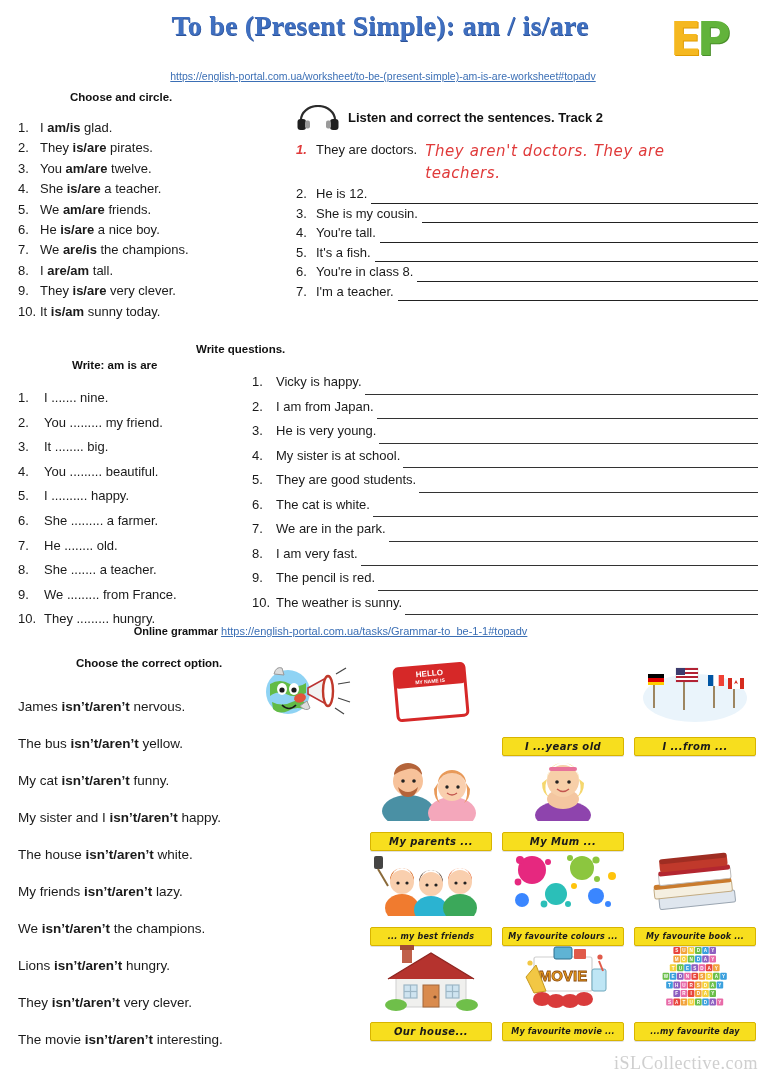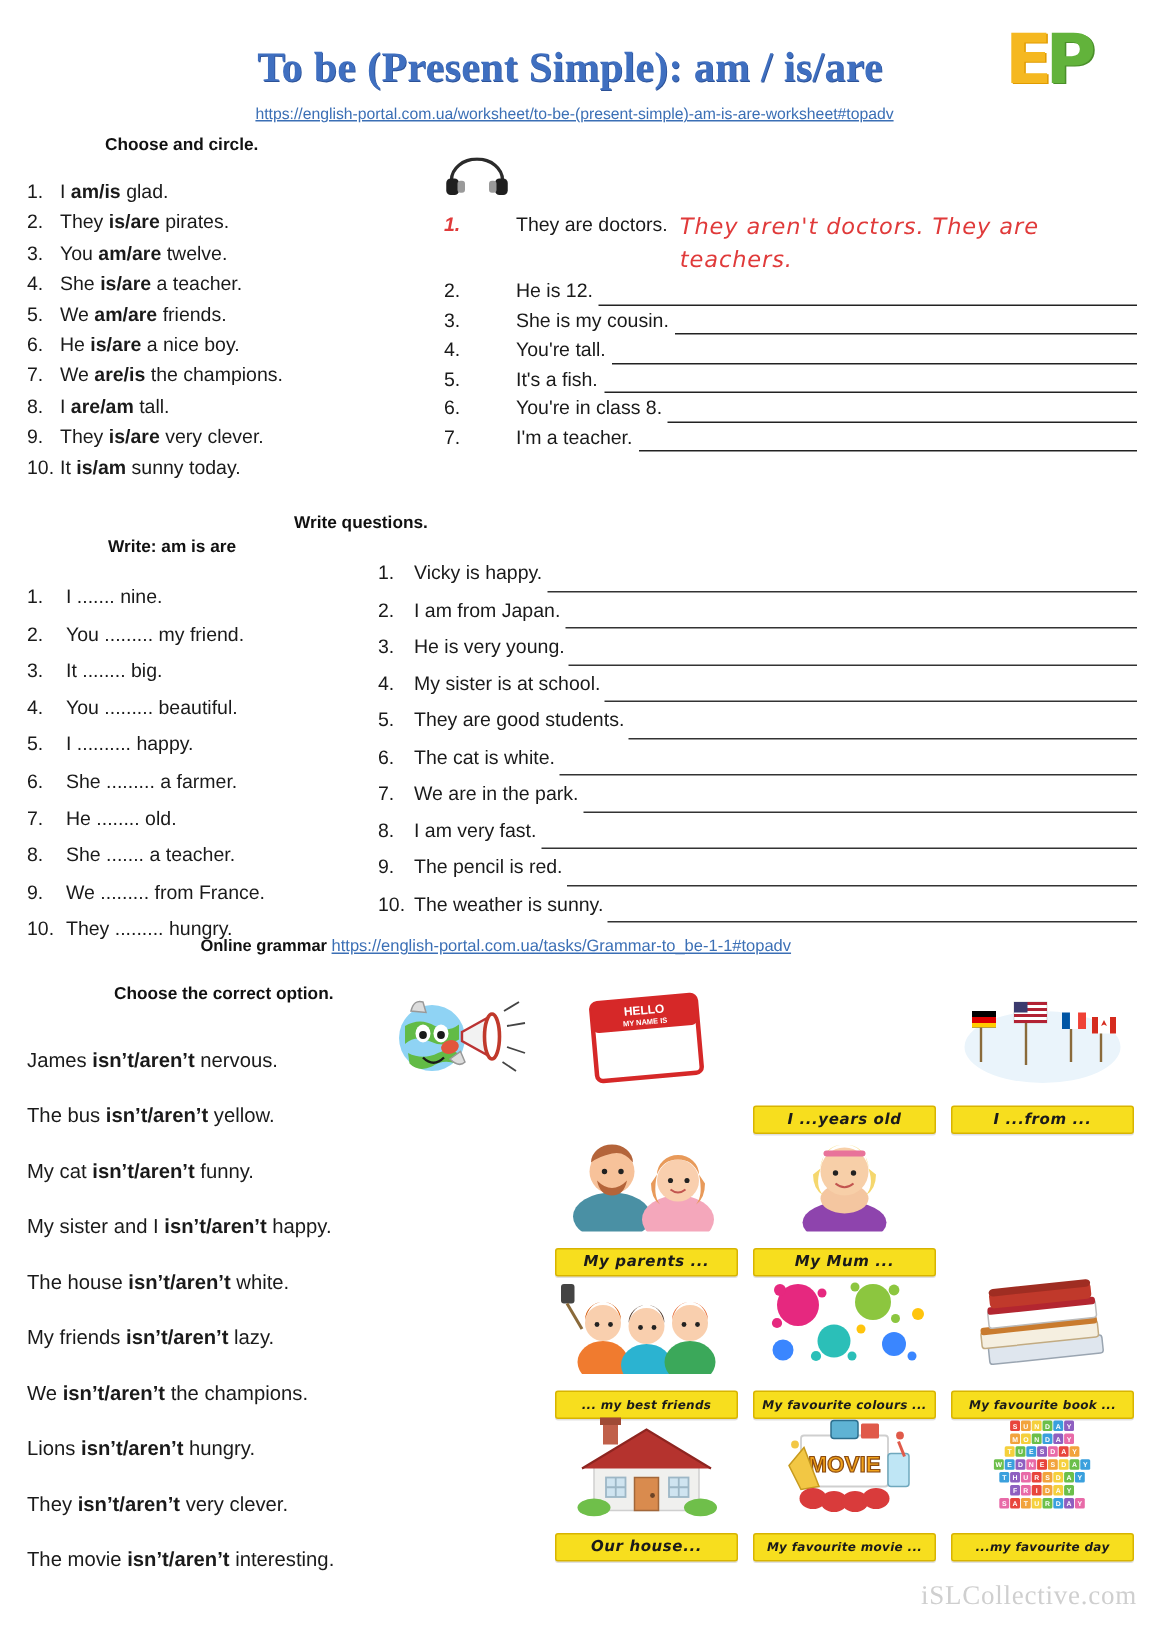--- a/index.html
+++ b/index.html
@@ -11,21 +11,21 @@
     font-family:"Liberation Sans", sans-serif;
     color:#1a1a1a;
     position:relative;
     overflow:hidden;
   }
   .page { position:relative; width:766px; height:1084px; }
 
   
   .title-row { position:absolute; top:8px; left:0; width:766px; height:60px; }
   .title {
-    position:absolute; left:110px; top:22px; width:540px;
+    position:absolute; left:110px; top:2px; width:540px;
     text-align:center;
     font-family:"Liberation Serif", serif;
     font-weight:bold; font-size:28px; letter-spacing:0.2px;
     color:#3f6fc0;
     text-shadow:0.5px 0.5px 0 #2c5196;
   }
   .ep-logo { position:absolute; left:670px; top:6px; width:70px; height:56px; }
   .ep-logo .ep-e, .ep-logo .ep-p {
     position:absolute; font-family:"DejaVu Sans", sans-serif;
     font-weight:bold; font-size:46px; line-height:46px;
@@ -55,21 +55,21 @@
   .sec2-head { position:absolute; left:72px; top:359px; }
   #ex2 { left:18px; top:386px; width:250px; font-size:13px; line-height:24.6px; }
   #ex2 .num { width:26px; flex:0 0 26px; }
 
   
   .headphones { position:absolute; left:296px; top:105px; width:44px; height:26px; }
   .listen-head { position:absolute; left:348px; top:110px; font-size:13px; color:#111; }
   #ex3 { position:absolute; left:296px; top:140px; width:462px; font-size:13px; }
   #ex3 .row { display:flex; align-items:flex-end; line-height:19.5px; }
   #ex3 .num { width:20px; flex:0 0 20px; }
-  #ex3 .txt { white-space:nowrap;margin-left:28px; }
+  #ex3 .txt { white-space:nowrap; }
   #ex3 .blank { flex:1 1 auto; border-bottom:1.2px solid #222; height:14px; margin-left:4px; }
   #ex3 .hand {
     color:#e03a3a; font-family:"DejaVu Sans", sans-serif;
     font-style:italic; font-size:15px; letter-spacing:0.6px;
   }
   #ex3 .num-red { color:#e03a3a; font-style:italic; font-weight:bold; }
 
   
   .sec4-head { position:absolute; left:0; top:343px; width:766px; text-align:left; padding-left:196px; }
   #ex4 { position:absolute; left:252px; top:370px; width:506px; font-size:13px; }
@@ -222,20 +222,21 @@
 
   <div class="headphones">
     <svg viewBox="0 0 44 26" width="44" height="26">
       <path d="M5 20 V15 a17 14 0 0 1 34 0 V20" fill="none" stroke="#2b2b2b" stroke-width="2.2"></path>
       <rect x="1.5" y="14" width="8.5" height="11" rx="3" fill="#1f1f1f"></rect>
       <rect x="34" y="14" width="8.5" height="11" rx="3" fill="#1f1f1f"></rect>
       <rect x="9" y="15.5" width="5" height="8" rx="2" fill="#9a9a9a"></rect>
       <rect x="30" y="15.5" width="5" height="8" rx="2" fill="#9a9a9a"></rect>
     </svg>
   </div>
+  <div class="h-bold listen-head" style="font-weight:bold;">Listen and correct the sentences. Track 2</div>
   <div id="ex3">
       <div class="row" style="align-items: flex-start;">
         <span class="num num-red">1.</span>
         <span class="txt">They are doctors.</span>
         <span class="hand" style="margin-left: 8px; white-space: normal; display: inline-block; max-width: 300px; line-height: 22px;">They aren't doctors. They are teachers.</span>
       </div>
       <div class="row">
         <span class="num">2.</span>
         <span class="txt">He is 12.</span>
         <span class="blank"></span>

